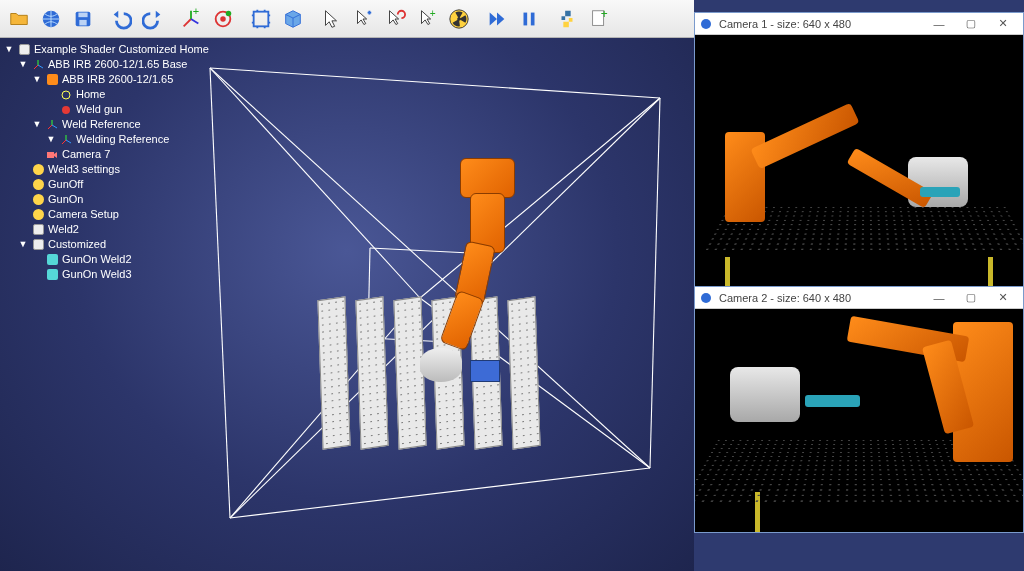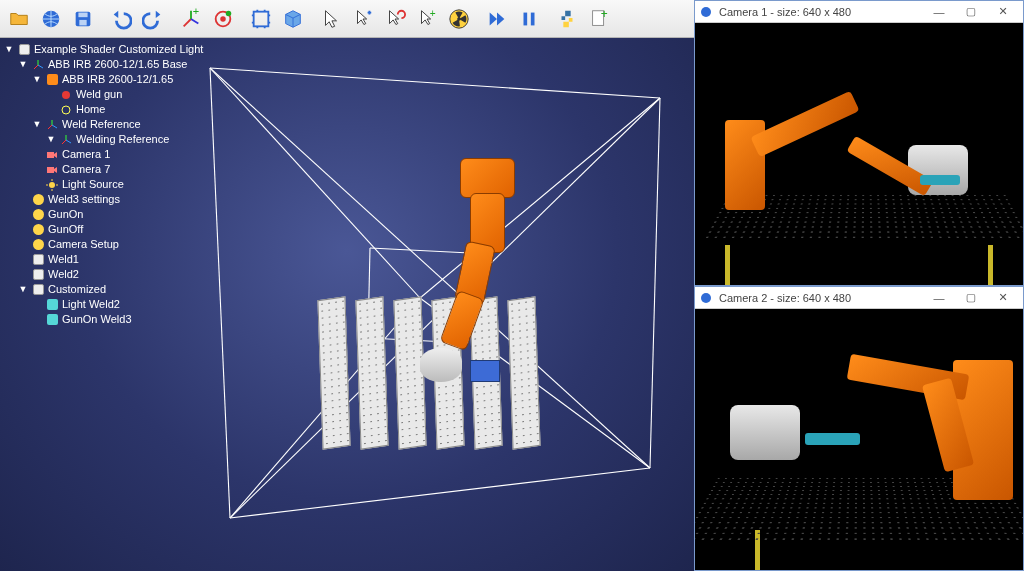--- a/index.html
+++ b/index.html
@@ -52,22 +52,22 @@
   
   .sq { width:11px; height:11px; display:inline-block; border-radius:2px;}
   .sq-orange{background:#ff8c1a}.sq-blue{background:#3da6ff}.sq-cyan{background:#55d7d7}
   .sq-yellow{background:#ffd54a}.sq-white{background:#eee;border:1px solid #999}
   .dot-red{width:8px;height:8px;background:#e53935;border-radius:50%}
 
   
   .camwin {
     position: absolute; right: 0; width: 330px; background:#000; border:1px solid #7a9acc;
   }
-  #cam1 { top: 0; height: 286px; }
-  #cam2 { top: 286px; height: 285px; }
+  #cam1 { top: 12px; height: 286px; }
+  #cam2 { top: 286px; height: 247px; }
   .camwin .titlebar {
     height: 22px; background:#fff; color:#333; display:flex; align-items:center;
     padding:0 4px; border-bottom:1px solid #ccc; font-size:11px;
   }
   .camwin .titlebar .appico { width:14px;height:14px;margin-right:6px;display:inline-flex;align-items:center;justify-content:center;}
   .camwin .titlebar .title { flex:1; color:#444;}
   .camwin .titlebar .winbtn { width:32px; height:20px; display:flex;align-items:center;justify-content:center;color:#555;cursor:pointer;}
   .camwin .scene { position:absolute; left:0; right:0; top:22px; bottom:0; background:#000; overflow:hidden;}
   
   .cam-table{position:absolute;left:20px;right:5px;bottom:30px;height:80px;
@@ -239,21 +239,21 @@
     <div class="seg" style="left:18px;top:135px;width:28px;height:55px;transform:rotate(20deg)"></div>
   </div>
 </div>
 
 <div id="tree">
       <div class="node ind0">
         <span class="twisty">▼</span>
         <span class="ico">
           <span class="sq sq-white"></span>
         </span>
-        <span class="lbl">Example Shader Customized Light</span>
+        <span class="lbl">Example Shader Customized Home</span>
       </div>
       <div class="node ind1">
         <span class="twisty">▼</span>
         <span class="ico">
           <svg width="12" height="12">
             <path stroke="#f33" d="M2 10L6 6"></path>
             <path stroke="#3f3" d="M6 6V1"></path>
             <path stroke="#39f" d="M6 6l5 3"></path>
           </svg>
         </span>
@@ -262,32 +262,32 @@
       <div class="node ind2">
         <span class="twisty">▼</span>
         <span class="ico">
           <span class="sq sq-orange"></span>
         </span>
         <span class="lbl">ABB IRB 2600-12/1.65</span>
       </div>
       <div class="node ind3">
         <span class="twisty"></span>
         <span class="ico">
-          <span class="dot-red"></span>
-        </span>
-        <span class="lbl">Weld gun</span>
-      </div>
-      <div class="node ind3">
-        <span class="twisty"></span>
-        <span class="ico">
           <svg width="12" height="12">
             <circle cx="6" cy="6" r="4" fill="none" stroke="#ff5"></circle>
           </svg>
         </span>
         <span class="lbl">Home</span>
+      </div>
+      <div class="node ind3">
+        <span class="twisty"></span>
+        <span class="ico">
+          <span class="dot-red"></span>
+        </span>
+        <span class="lbl">Weld gun</span>
       </div>
       <div class="node ind2">
         <span class="twisty">▼</span>
         <span class="ico">
           <svg width="12" height="12">
             <path stroke="#f33" d="M2 10L6 6"></path>
             <path stroke="#3f3" d="M6 6V1"></path>
             <path stroke="#39f" d="M6 6l5 3"></path>
           </svg>
         </span>
@@ -305,102 +305,70 @@
         <span class="lbl">Welding Reference</span>
       </div>
       <div class="node ind2">
         <span class="twisty"></span>
         <span class="ico">
           <svg width="12" height="12">
             <rect x="1" y="3" width="7" height="6" fill="#f77"></rect>
             <path fill="#f77" d="M8 5l3-2v6l-3-2z"></path>
           </svg>
         </span>
-        <span class="lbl">Camera 1</span>
+        <span class="lbl">Camera 7</span>
+      </div>
+      <div class="node ind1">
+        <span class="twisty"></span>
+        <span class="ico">
+          <span class="sq sq-yellow" style="border-radius:50%"></span>
+        </span>
+        <span class="lbl">Weld3 settings</span>
+      </div>
+      <div class="node ind1">
+        <span class="twisty"></span>
+        <span class="ico">
+          <span class="sq sq-yellow" style="border-radius:50%"></span>
+        </span>
+        <span class="lbl">GunOff</span>
+      </div>
+      <div class="node ind1">
+        <span class="twisty"></span>
+        <span class="ico">
+          <span class="sq sq-yellow" style="border-radius:50%"></span>
+        </span>
+        <span class="lbl">GunOn</span>
+      </div>
+      <div class="node ind1">
+        <span class="twisty"></span>
+        <span class="ico">
+          <span class="sq sq-yellow" style="border-radius:50%"></span>
+        </span>
+        <span class="lbl">Camera Setup</span>
+      </div>
+      <div class="node ind1">
+        <span class="twisty"></span>
+        <span class="ico">
+          <span class="sq sq-white"></span>
+        </span>
+        <span class="lbl">Weld2</span>
+      </div>
+      <div class="node ind1">
+        <span class="twisty">▼</span>
+        <span class="ico">
+          <span class="sq sq-white"></span>
+        </span>
+        <span class="lbl">Customized</span>
       </div>
       <div class="node ind2">
         <span class="twisty"></span>
         <span class="ico">
-          <svg width="12" height="12">
-            <rect x="1" y="3" width="7" height="6" fill="#f77"></rect>
-            <path fill="#f77" d="M8 5l3-2v6l-3-2z"></path>
-          </svg>
-        </span>
-        <span class="lbl">Camera 7</span>
-      </div>
-      <div class="node ind2">
-        <span class="twisty"></span>
-        <span class="ico">
-          <svg width="12" height="12">
-            <circle cx="6" cy="6" r="3" fill="#ffd54a"></circle>
-            <g stroke="#ffd54a">
-              <line x1="6" y1="0" x2="6" y2="2"></line>
-              <line x1="6" y1="10" x2="6" y2="12"></line>
-              <line x1="0" y1="6" x2="2" y2="6"></line>
-              <line x1="10" y1="6" x2="12" y2="6"></line>
-            </g>
-          </svg>
-        </span>
-        <span class="lbl">Light Source</span>
-      </div>
-      <div class="node ind1">
-        <span class="twisty"></span>
-        <span class="ico">
-          <span class="sq sq-yellow" style="border-radius:50%"></span>
-        </span>
-        <span class="lbl">Weld3 settings</span>
-      </div>
-      <div class="node ind1">
-        <span class="twisty"></span>
-        <span class="ico">
-          <span class="sq sq-yellow" style="border-radius:50%"></span>
-        </span>
-        <span class="lbl">GunOn</span>
-      </div>
-      <div class="node ind1">
-        <span class="twisty"></span>
-        <span class="ico">
-          <span class="sq sq-yellow" style="border-radius:50%"></span>
-        </span>
-        <span class="lbl">GunOff</span>
-      </div>
-      <div class="node ind1">
-        <span class="twisty"></span>
-        <span class="ico">
-          <span class="sq sq-yellow" style="border-radius:50%"></span>
-        </span>
-        <span class="lbl">Camera Setup</span>
-      </div>
-      <div class="node ind1">
-        <span class="twisty"></span>
-        <span class="ico">
-          <span class="sq sq-white"></span>
-        </span>
-        <span class="lbl">Weld1</span>
-      </div>
-      <div class="node ind1">
-        <span class="twisty"></span>
-        <span class="ico">
-          <span class="sq sq-white"></span>
-        </span>
-        <span class="lbl">Weld2</span>
-      </div>
-      <div class="node ind1">
-        <span class="twisty">▼</span>
-        <span class="ico">
-          <span class="sq sq-white"></span>
-        </span>
-        <span class="lbl">Customized</span>
-      </div>
-      <div class="node ind2">
-        <span class="twisty"></span>
-        <span class="ico">
           <span class="sq sq-cyan"></span>
         </span>
-        <span class="lbl">Light Weld2</span>
+        <span class="lbl">GunOn Weld2</span>
       </div>
       <div class="node ind2">
         <span class="twisty"></span>
         <span class="ico">
           <span class="sq sq-cyan"></span>
         </span>
         <span class="lbl">GunOn Weld3</span>
       </div>
     </div>
 

